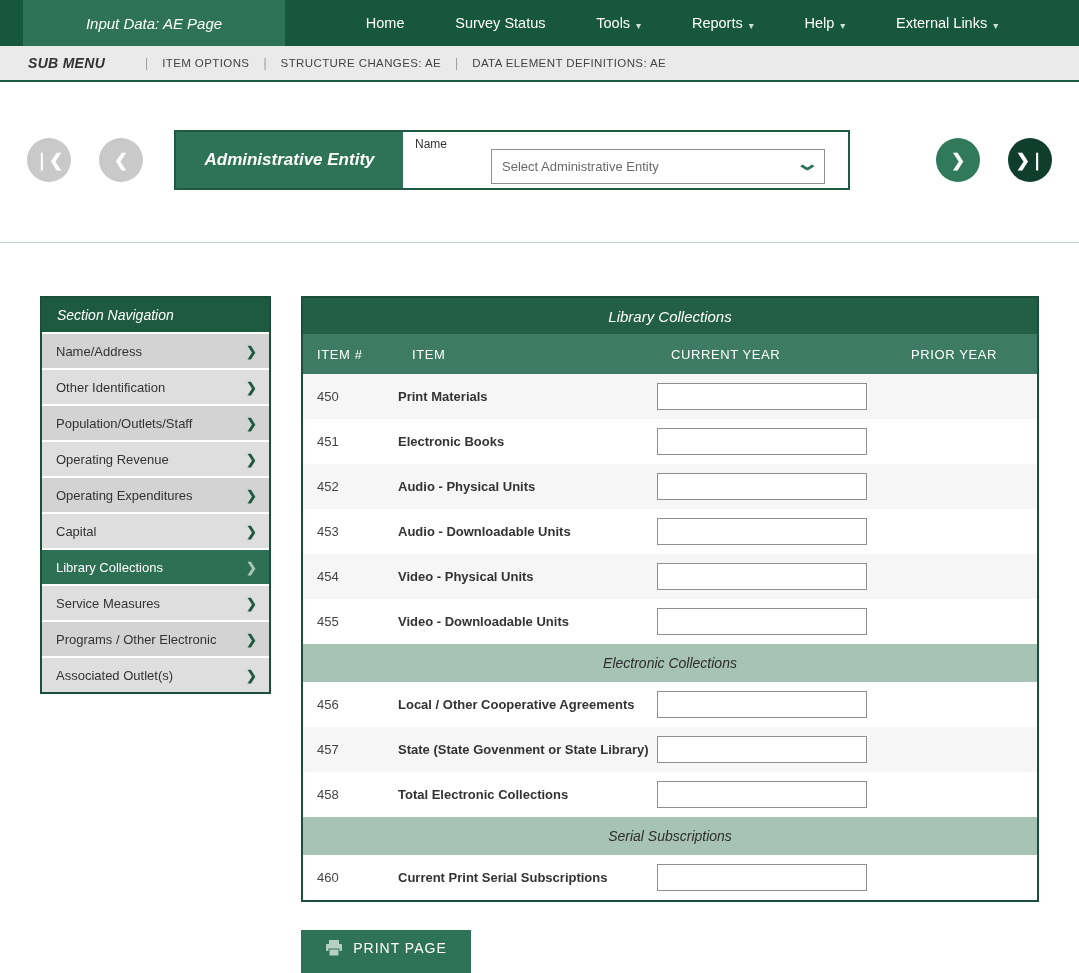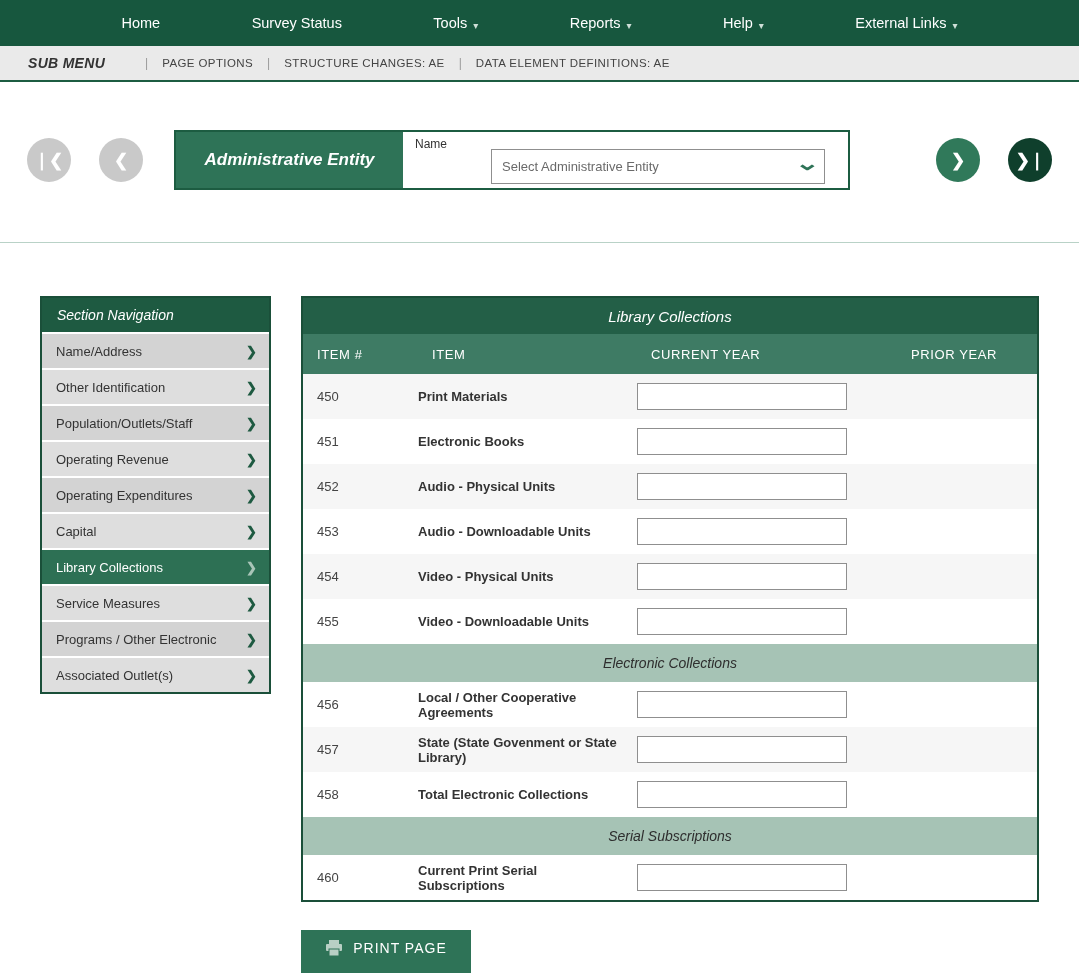--- a/index.html
+++ b/index.html
@@ -112,21 +112,21 @@
   .side-item .chev { color:#1e5a41; font-weight:bold; font-size:13px; }
   .side-item.active { background:#2d7054 !important; color:#fff; }
   .side-item.active .chev { color:#a9c5b8; }
 
   
   .panel { flex:1; border:2px solid #1a4f39; }
   .panel-title {
     background:#235f47; color:#fff; font-style:italic; font-size:15px;
     height:36px; display:flex; align-items:center; justify-content:center;
   }
-  .grid-row { display:grid; grid-template-columns:95px 1fr 240px 140px; align-items:center;gap:20px; }
+  .grid-row { display:grid; grid-template-columns:95px 1fr 240px 140px; align-items:center; }
   .col-headers {
     background:#3e7b64; color:#fff; height:40px;
     font-size:13px; letter-spacing:0.6px;
   }
   .col-headers span { padding-left:14px; }
   .data-row { height:45px; font-size:13px; }
   .data-row:nth-of-type(odd)  { background:#f6f6f6; }
   .data-row:nth-of-type(even) { background:#ffffff; }
   .cell-itemno { padding-left:14px; color:#444; }
   .cell-item   { font-weight:bold; color:#333; }
@@ -150,20 +150,21 @@
     font-family:"Liberation Sans", sans-serif;
   }
   .btn.print { width:170px; }
   .btn.save  { width:170px; }
   .print-icon svg { display:block; }
 </style>
 </head>
 <body>
 
 <nav class="topnav">
+  <div class="active-tab">Input Data: AE Page</div>
   <div class="nav-items" id="nav-items">
       <div class="nav-item">
         <span>Home</span>
       </div>
       <div class="nav-item">
         <span>Survey Status</span>
       </div>
       <div class="nav-item">
         <span>Tools</span>
         <span class="caret">▾</span>
@@ -180,21 +181,21 @@
         <span>External Links</span>
         <span class="caret">▾</span>
       </div>
     </div>
 </nav>
 
 <div class="submenu">
   <span class="submenu-title">SUB MENU</span>
   <span id="submenu-items" style="display:flex;align-items:center;">
       <span class="submenu-sep">|</span>
-      <span class="submenu-item">PAGE OPTIONS</span>
+      <span class="submenu-item">ITEM OPTIONS</span>
       <span class="submenu-sep">|</span>
       <span class="submenu-item">STRUCTURE CHANGES: AE</span>
       <span class="submenu-sep">|</span>
       <span class="submenu-item">DATA ELEMENT DEFINITIONS: AE</span>
     </span>
 </div>
 
 <div class="selector-row">
   <button class="circle gray">❘❮</button>
   <span class="gap-sm"></span>

